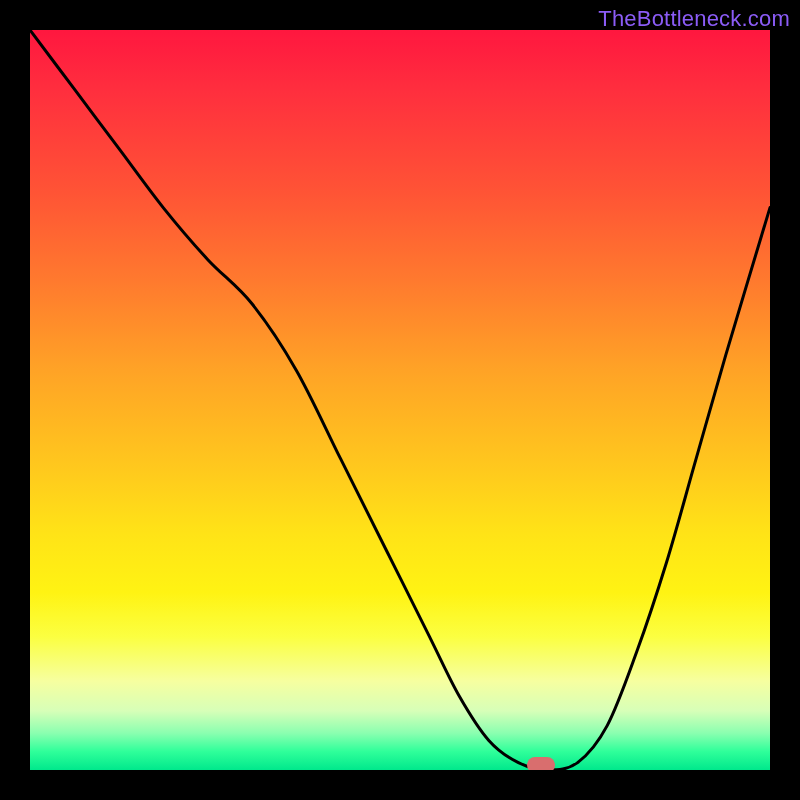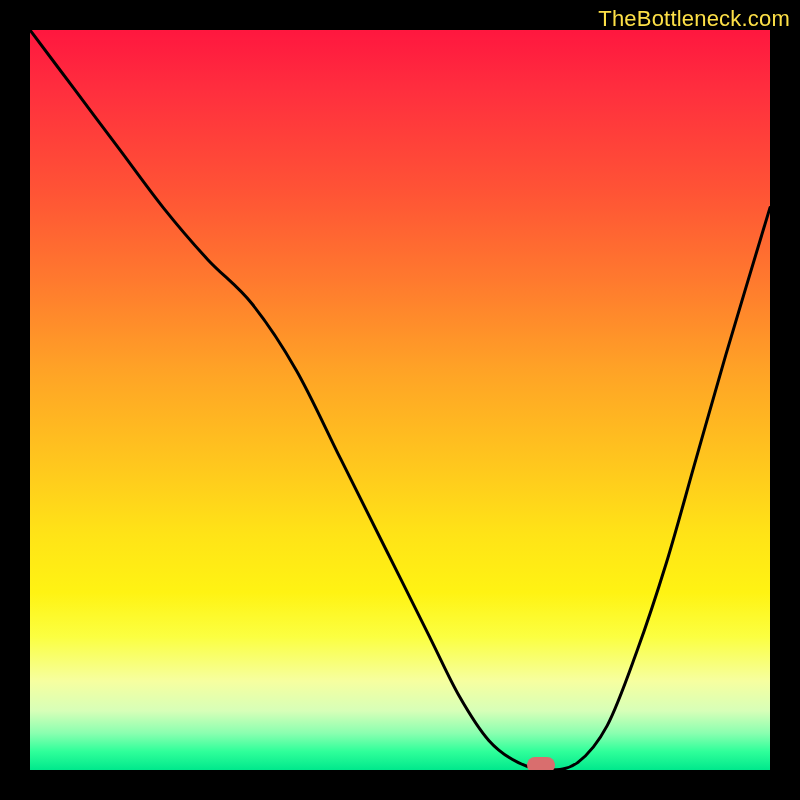--- a/index.html
+++ b/index.html
@@ -13,21 +13,21 @@
   .stage {
     position: relative;
     width: 800px;
     height: 800px;
     background: #000;
   }
   .watermark {
     position: absolute;
     top: 6px;
     right: 10px;
-    color: #fde047;
+    color: #8b5cf6;
     font-size: 22px;
     font-weight: 500;
     letter-spacing: 0.2px;
     z-index: 30;
   }
   .plot {
     position: absolute;
     left: 30px;
     top: 30px;
     width: 740px;

